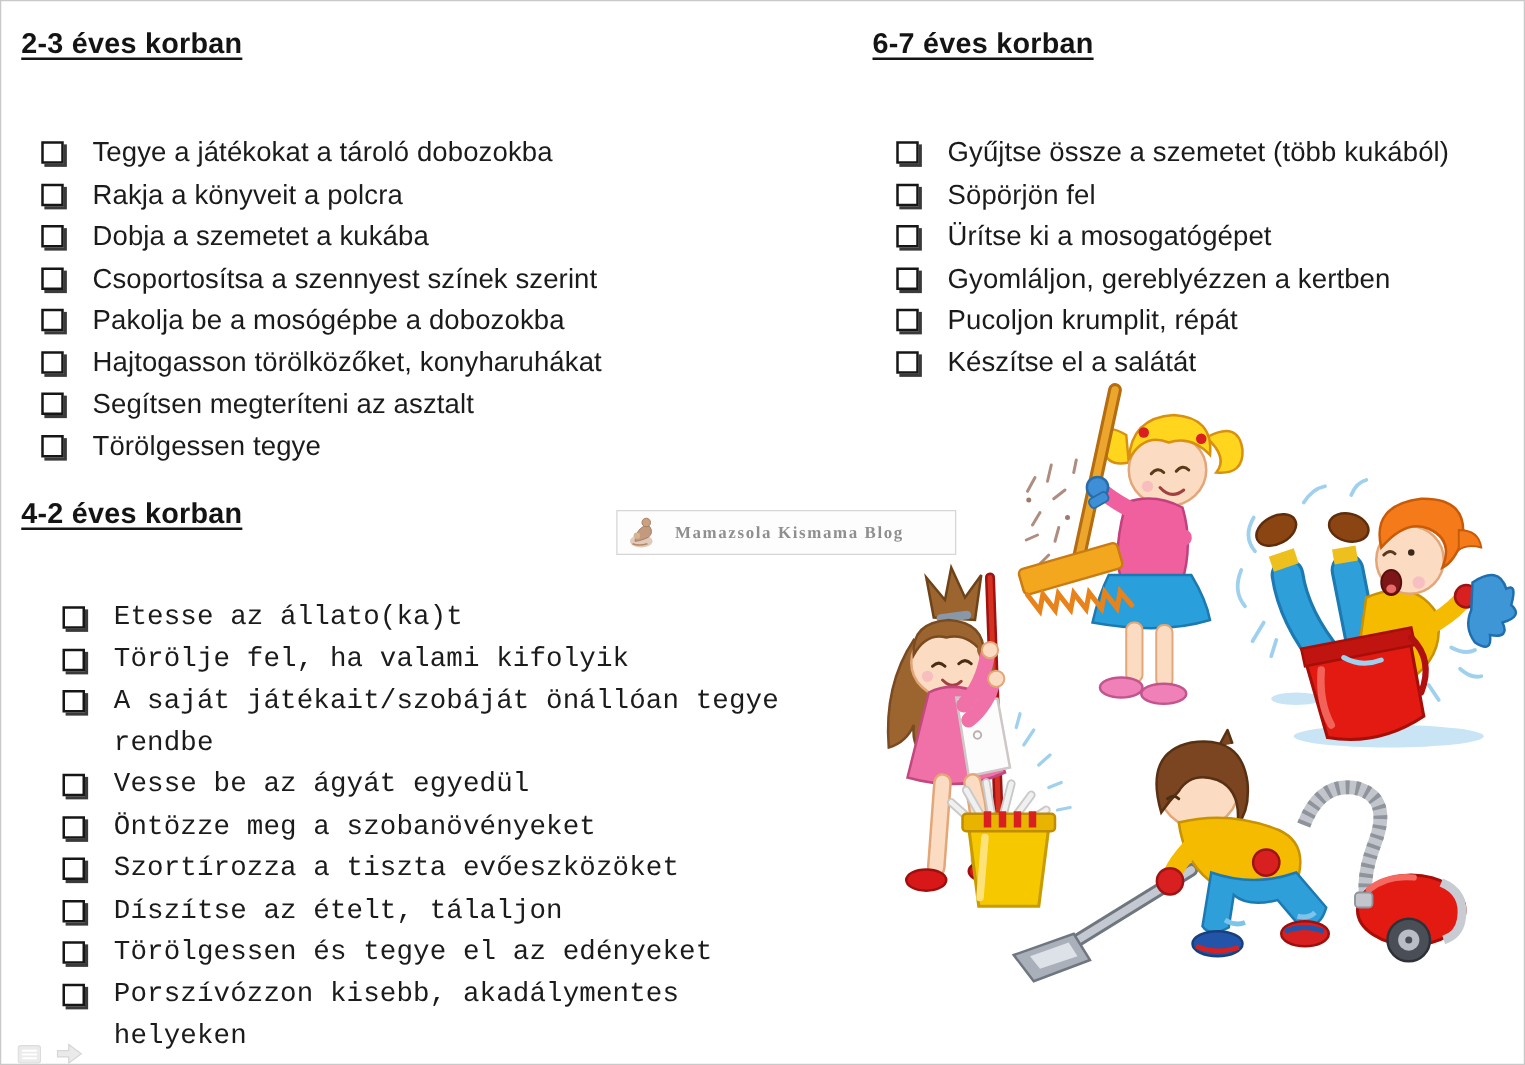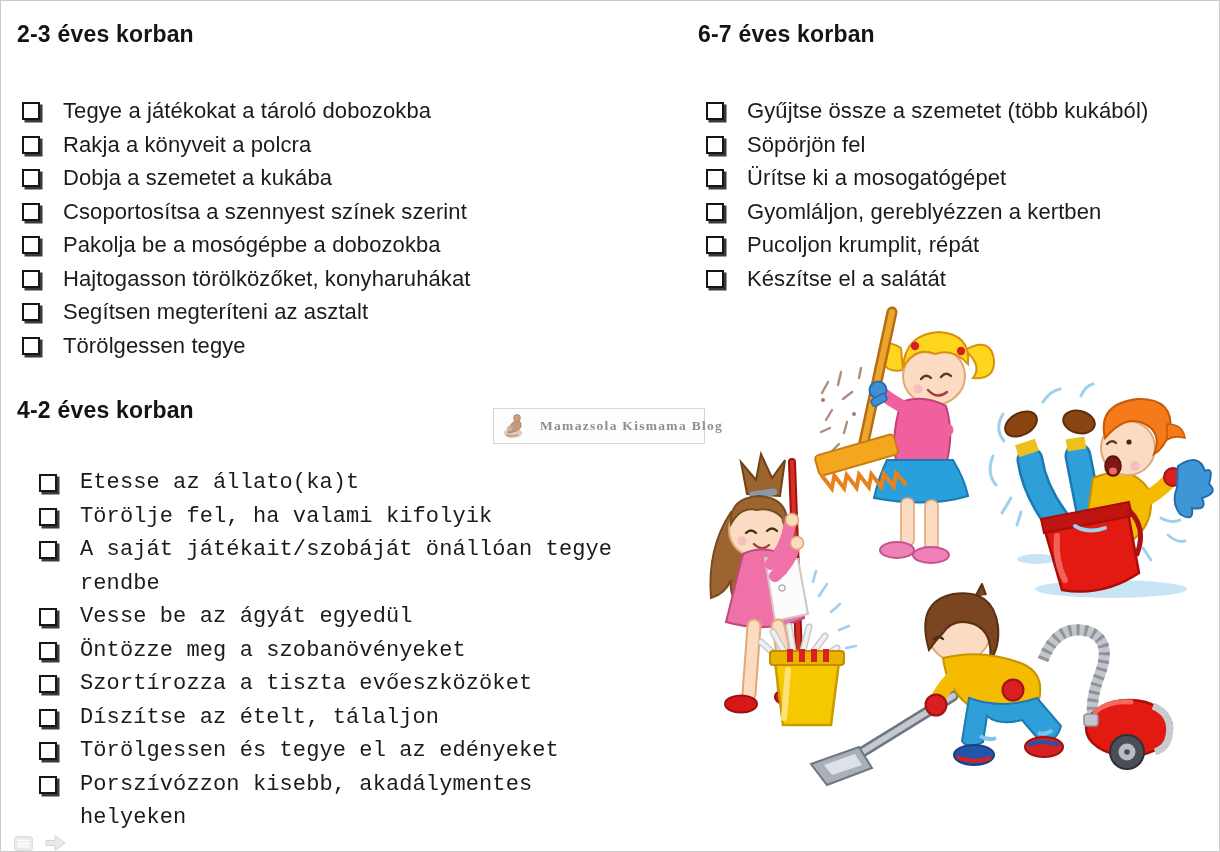--- a/index.html
+++ b/index.html
@@ -3,39 +3,39 @@
 <meta charset="utf-8">
 <style>
   html,body{margin:0;padding:0;background:#888;}
   .page{
     position:relative;width:1220px;height:852px;background:#ffffff;
     font-family:"Liberation Sans","DejaVu Sans",sans-serif;color:#1b1b1b;
     overflow:hidden;border:1px solid #c9c9c9;box-sizing:border-box;margin:0 auto;
   }
   h2.age-heading{
     position:absolute;margin:0;font-size:23px;font-weight:bold;color:#141414;
-    text-underline-offset:4px;letter-spacing:.2px;white-space:nowrap;
+    text-decoration:underline;text-underline-offset:4px;letter-spacing:.2px;white-space:nowrap;
   }
   #h-2-3{left:16px;top:20px;}
   #h-4-5{left:16px;top:396px;}
   #h-6-7{left:697px;top:20px;}
-  ul.chore-list{position:absolute;list-style:none;margin:3px;padding:0;}
+  ul.chore-list{position:absolute;list-style:none;margin:14px;padding:0;}
   #ul-2-3{left:16px;top:90px;}
   #ul-4-5{left:33px;top:462px;font-family:Liberation Mono, monospace;}
   #ul-6-7{left:700px;top:90px;}
   ul.chore-list li{display:flex;align-items:flex-start;margin:0;padding:0;}
   .chk{
     flex:0 0 auto;width:14px;height:14px;background:#fff;
     border:2.4px solid #161616;box-shadow:2.5px 2.5px 0 0 #3a3a3a;
     margin:8px 23px 2px 2px;
   }
   .chore-text{font-size:22px;line-height:33.5px;white-space:pre-line;letter-spacing:.1px;}
   
   .watermark{
-    position:absolute;left:492px;top:407px;width:212px;height:36px;
+    position:absolute;left:492px;top:407px;width:272px;height:36px;
     background:#fdfdfd;border:1px solid #d6d6d6;box-sizing:border-box;
     display:flex;align-items:center;gap:10px;padding:2px 6px;
   }
   .wm-logo{flex:0 0 auto;}
   .wm-text{
     font-family:"Liberation Serif","DejaVu Serif",serif;font-weight:bold;
     font-size:13.5px;color:#8f8f8f;letter-spacing:1.3px;white-space:nowrap;
   }
   .illustration{position:absolute;left:690px;top:295px;width:530px;height:530px;}
   .footer-icons{position:absolute;left:13px;top:833px;display:flex;gap:12px;align-items:center;}

